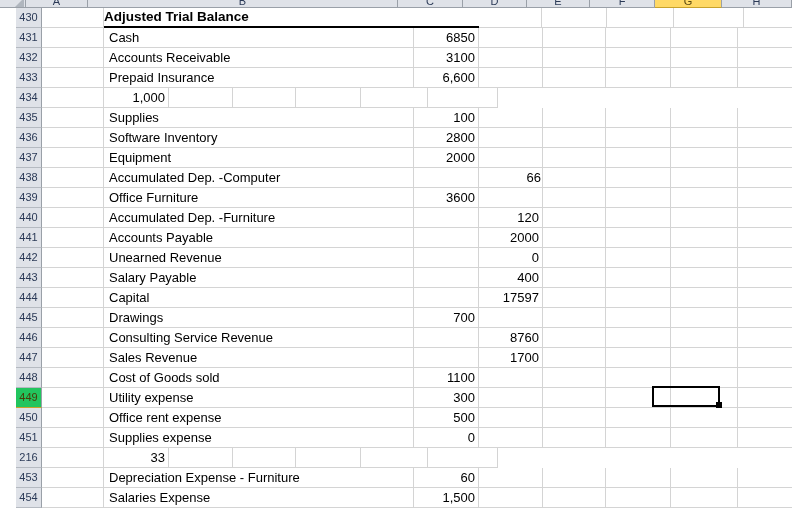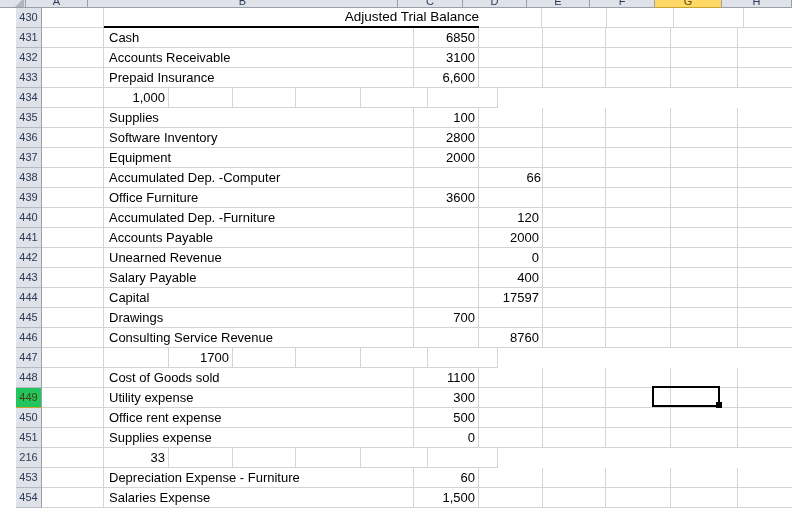--- a/index.html
+++ b/index.html
@@ -130,22 +130,22 @@
   .c-c { width: 65px; flex-basis: 65px; text-align: right; padding-right: 3px; }
   .c-d { width: 64px; flex-basis: 64px; text-align: right; padding-right: 3px; }
   .c-e { width: 63px; flex-basis: 63px; }
   .c-f { width: 65px; flex-basis: 65px; }
   .c-g { width: 67px; flex-basis: 67px; }
   .c-h { width: 70px; flex-basis: 70px; }
   .c-i { width: 65px; flex-basis: 65px; border-right: none; }
 
   
   .title-cell {
-    text-align: right;
-    font-weight: normal;
+    text-align: left;
+    font-weight: bold;
     font-size: 13.5px;
     border-bottom: 2px solid #000000;
     border-right: none;
     padding: 0;
     line-height: 18px;
   }
   .row-title .c-a { border-right: 1px solid #d4d4d4; }
 
   
   .inset { padding-right: 1px; }
@@ -391,20 +391,21 @@
           <div class="cell c-c"></div>
           <div class="cell c-d">8760</div>
           <div class="cell c-e"></div>
           <div class="cell c-f"></div>
           <div class="cell c-g"></div>
           <div class="cell c-h"></div>
         </div>
         <div class="row">
           <div class="rowhead">447</div>
           <div class="cell c-a"></div>
+          <div class="cell c-b">Sales Revenue</div>
           <div class="cell c-c"></div>
           <div class="cell c-d">1700</div>
           <div class="cell c-e"></div>
           <div class="cell c-f"></div>
           <div class="cell c-g"></div>
           <div class="cell c-h"></div>
         </div>
         <div class="row">
           <div class="rowhead">448</div>
           <div class="cell c-a"></div>

